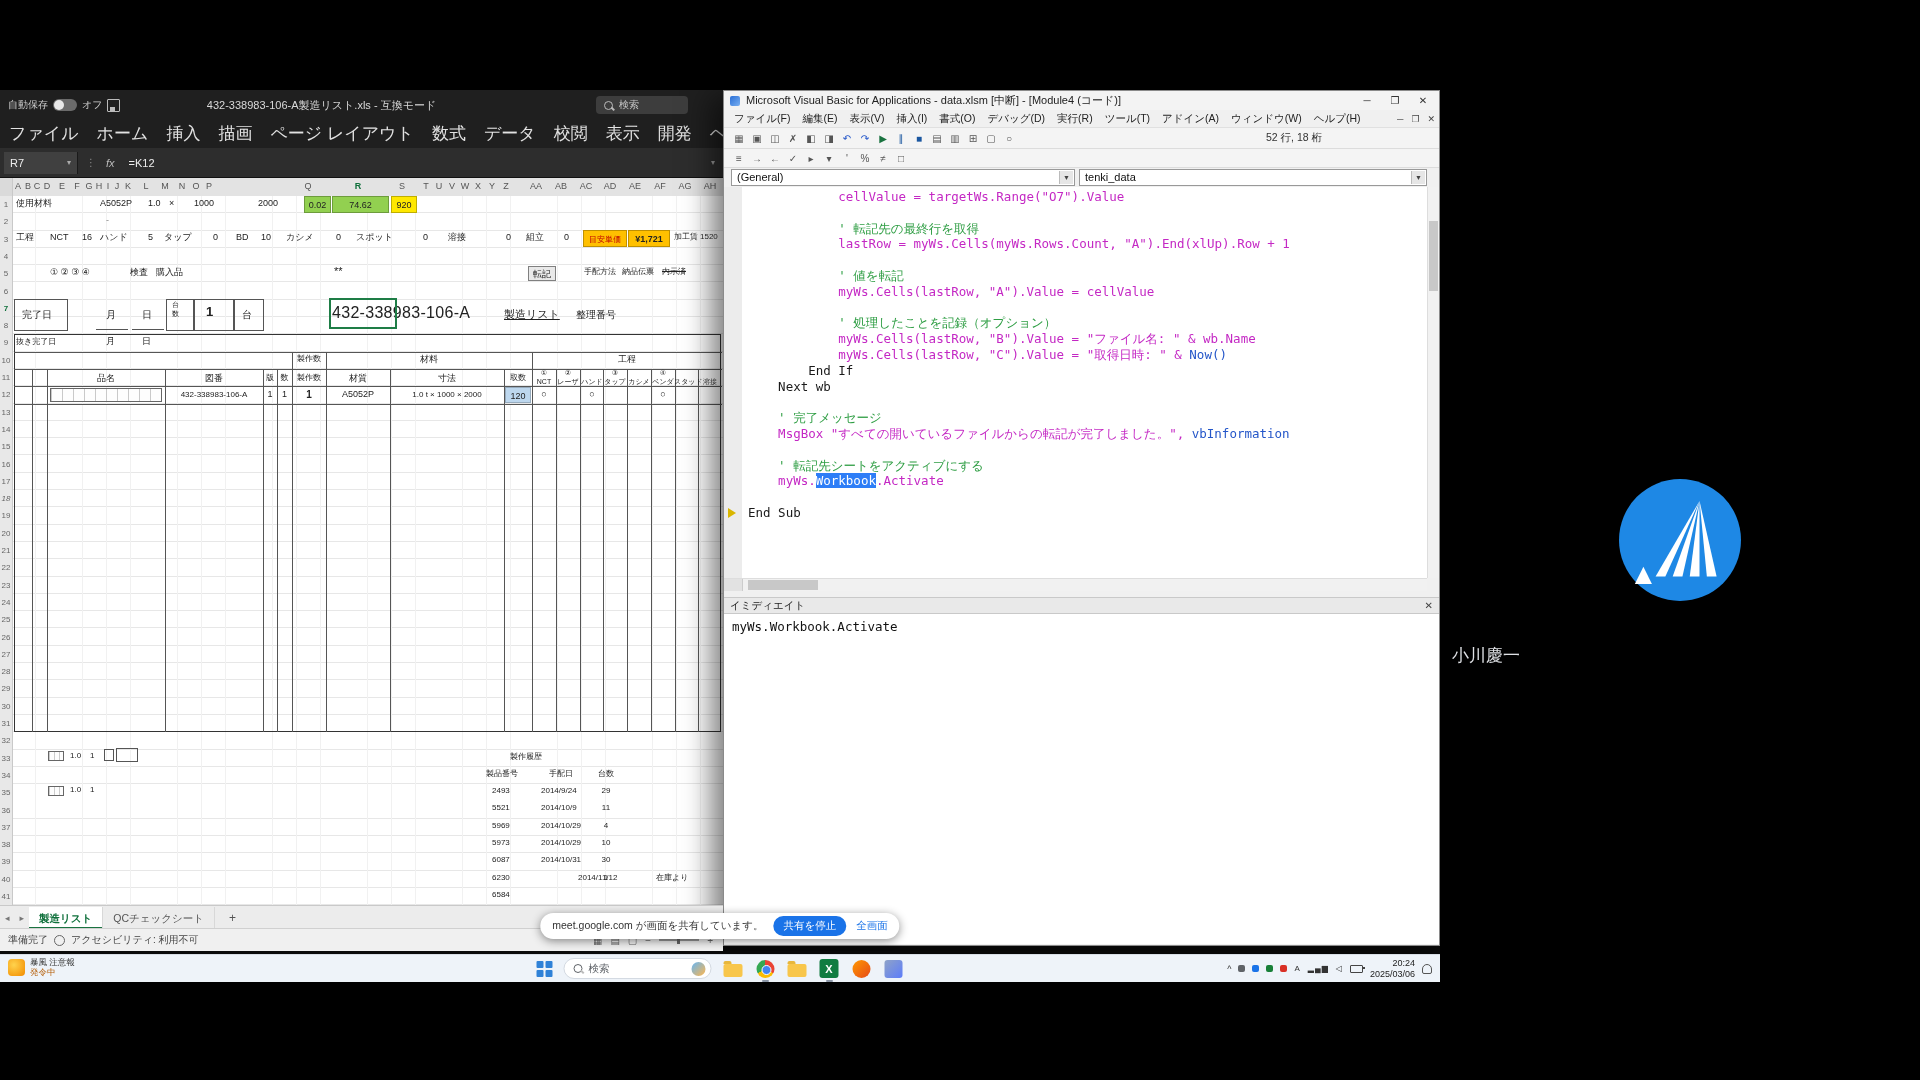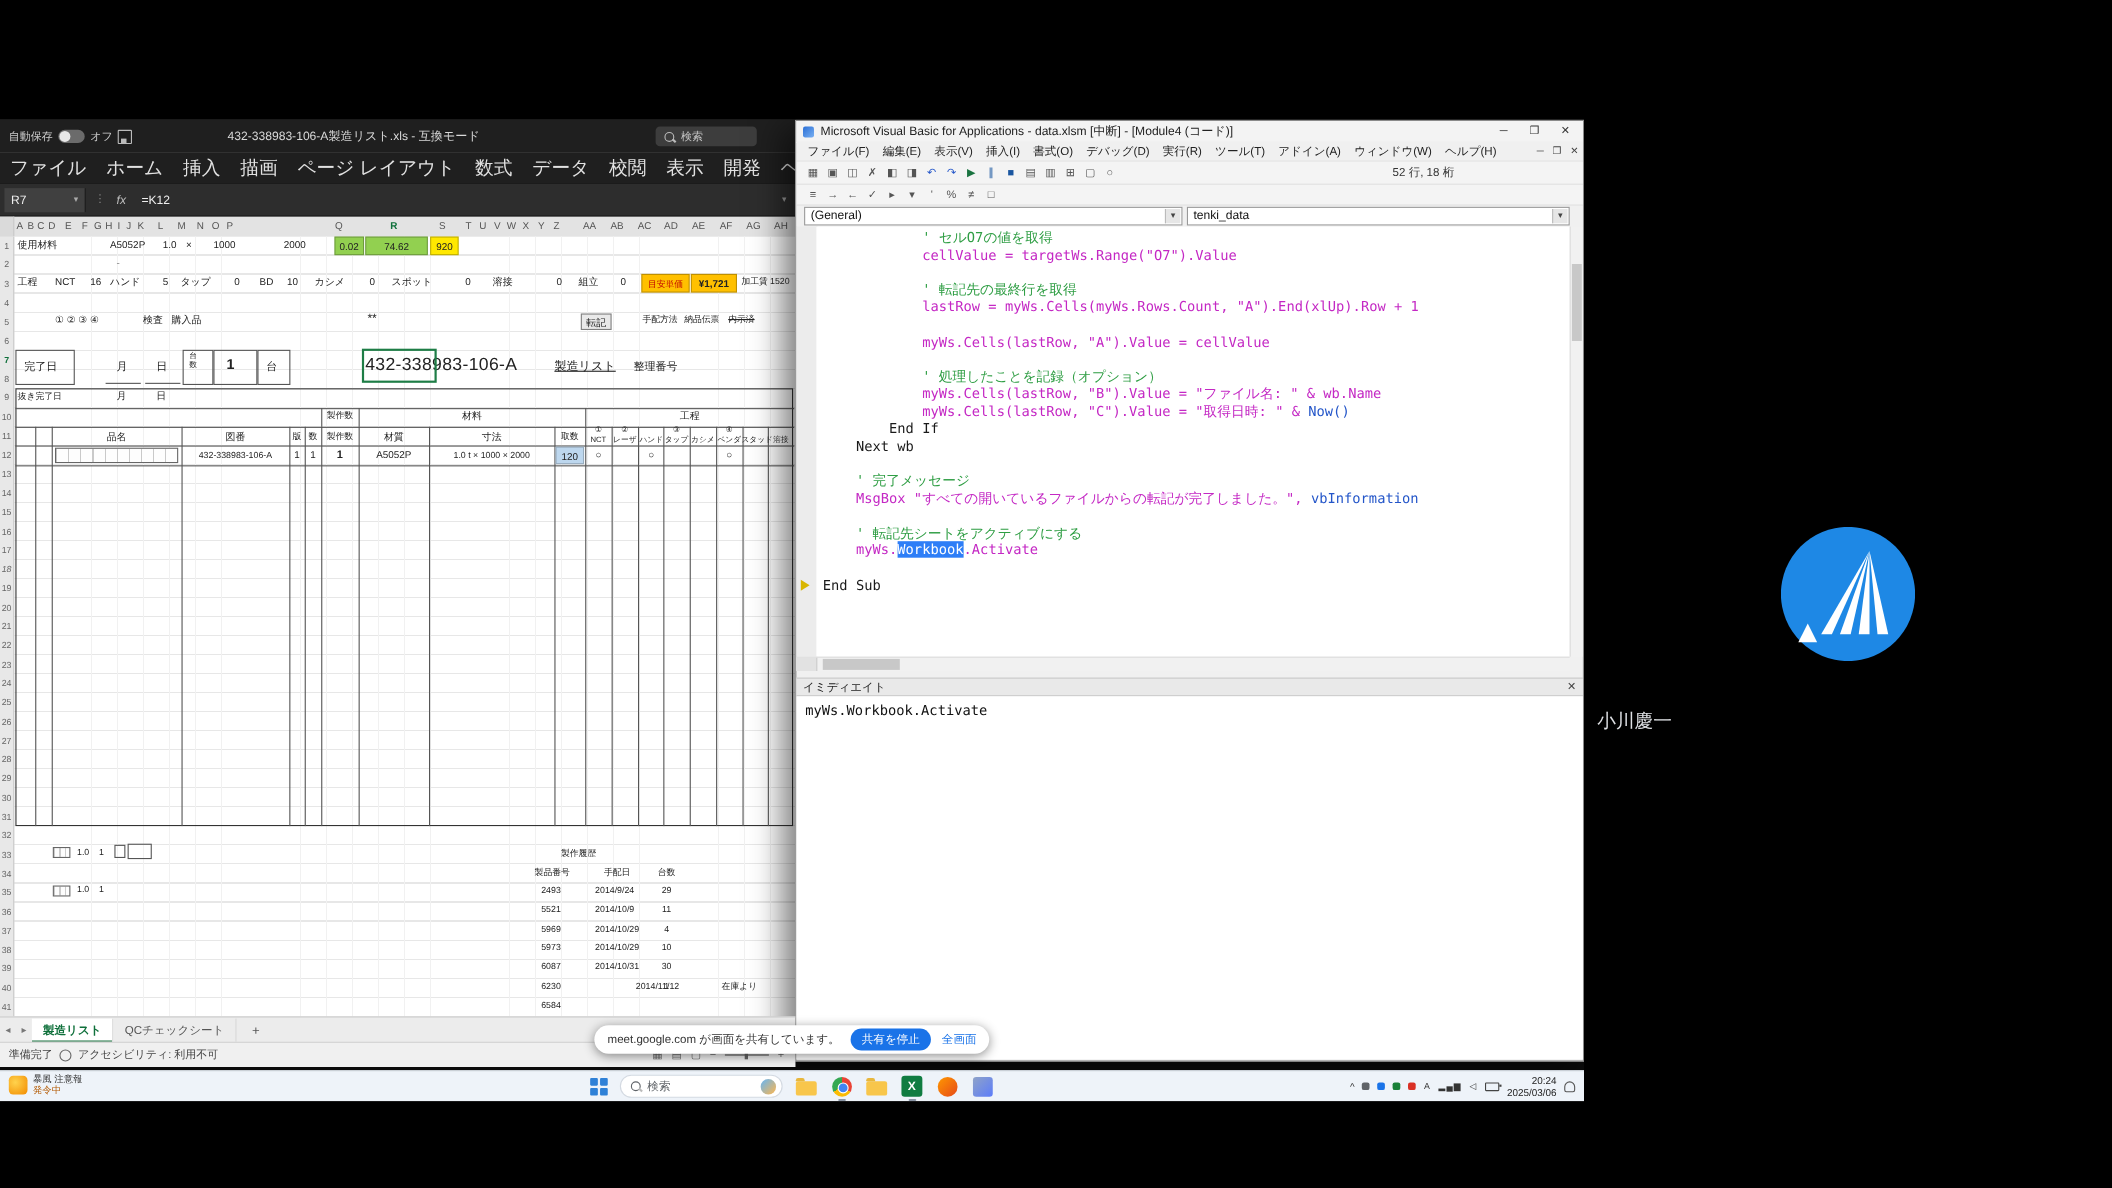--- a/index.html
+++ b/index.html
@@ -1,17 +1,17 @@
 <!DOCTYPE html>
 <html><head>
 <meta charset="utf-8">
 <style>
   html,body{margin:0;padding:0;background:#000}
   .stage{position:relative;width:1920px;height:1080px;background:#000;overflow:hidden;font-family:"Liberation Sans","DejaVu Sans",sans-serif}
-  .screen{position:absolute;left:0;top:109px;width:1440px;height:891px;background:#0b0b0b}
+  .screen{position:absolute;left:0;top:90px;width:1440px;height:891px;background:#0b0b0b}
 
   
   .xl{position:absolute;left:0;top:0;width:723px;height:861px;background:#fff}
   .xl-title{position:absolute;left:0;top:0;width:100%;height:30px;background:#1f1f1f;display:flex;align-items:center}
   .qat{display:flex;align-items:center;gap:5px;padding-left:8px;color:#ccc;font-size:10px}
   .toggle{width:24px;height:12px;border-radius:6px;background:#6b6b6b;position:relative;display:inline-block}
   .toggle .knob{position:absolute;left:1px;top:1px;width:10px;height:10px;border-radius:50%;background:#e8e8e8}
   .save-ic{width:11px;height:11px;border:1px solid #bbb;border-radius:1px;position:relative}
   .save-ic::after{content:"";position:absolute;left:2px;bottom:0;width:5px;height:4px;background:#bbb}
   .xl-title-text{position:absolute;left:0;right:80px;top:0;height:30px;line-height:30px;text-align:center;color:#d9d9d9;font-size:11px;pointer-events:none}
@@ -521,26 +521,26 @@
         </div>
         <div class="vbc" style="left:355px;width:348px">
           <span>tenki_data</span>
           <span class="cmb-ar">▼</span>
         </div>
       </div>
       <div class="vb-margin">
         <div id="execArrow" style="top: 321px;"></div>
       </div>
       <div class="vb-code" id="codeLines">
-          <div class="cl"><span class="sg-c">            ' セルO7の値を取得</span></div>
           <div class="cl"><span class="sg-m">            cellValue = targetWs.Range("O7").Value</span></div>
           <div class="cl"></div>
           <div class="cl"><span class="sg-c">            ' 転記先の最終行を取得</span></div>
           <div class="cl"><span class="sg-m">            lastRow = myWs.Cells(myWs.Rows.Count, "A").End(xlUp).Row + 1</span></div>
           <div class="cl"></div>
+          <div class="cl"><span class="sg-c">            ' 値を転記</span></div>
           <div class="cl"><span class="sg-m">            myWs.Cells(lastRow, "A").Value = cellValue</span></div>
           <div class="cl"></div>
           <div class="cl"><span class="sg-c">            ' 処理したことを記録（オプション）</span></div>
           <div class="cl"><span class="sg-m">            myWs.Cells(lastRow, "B").Value = "ファイル名: " &amp; wb.Name</span></div>
           <div class="cl"><span class="sg-m">            myWs.Cells(lastRow, "C").Value = "取得日時: " &amp; </span><span class="sg-k">Now()</span></div>
           <div class="cl"><span class="sg-p">        End If</span></div>
           <div class="cl"><span class="sg-p">    Next wb</span></div>
           <div class="cl"></div>
           <div class="cl"><span class="sg-c">    ' 完了メッセージ</span></div>
           <div class="cl"><span class="sg-m">    MsgBox "すべての開いているファイルからの転記が完了しました。", </span><span class="sg-k">vbInformation</span></div>

